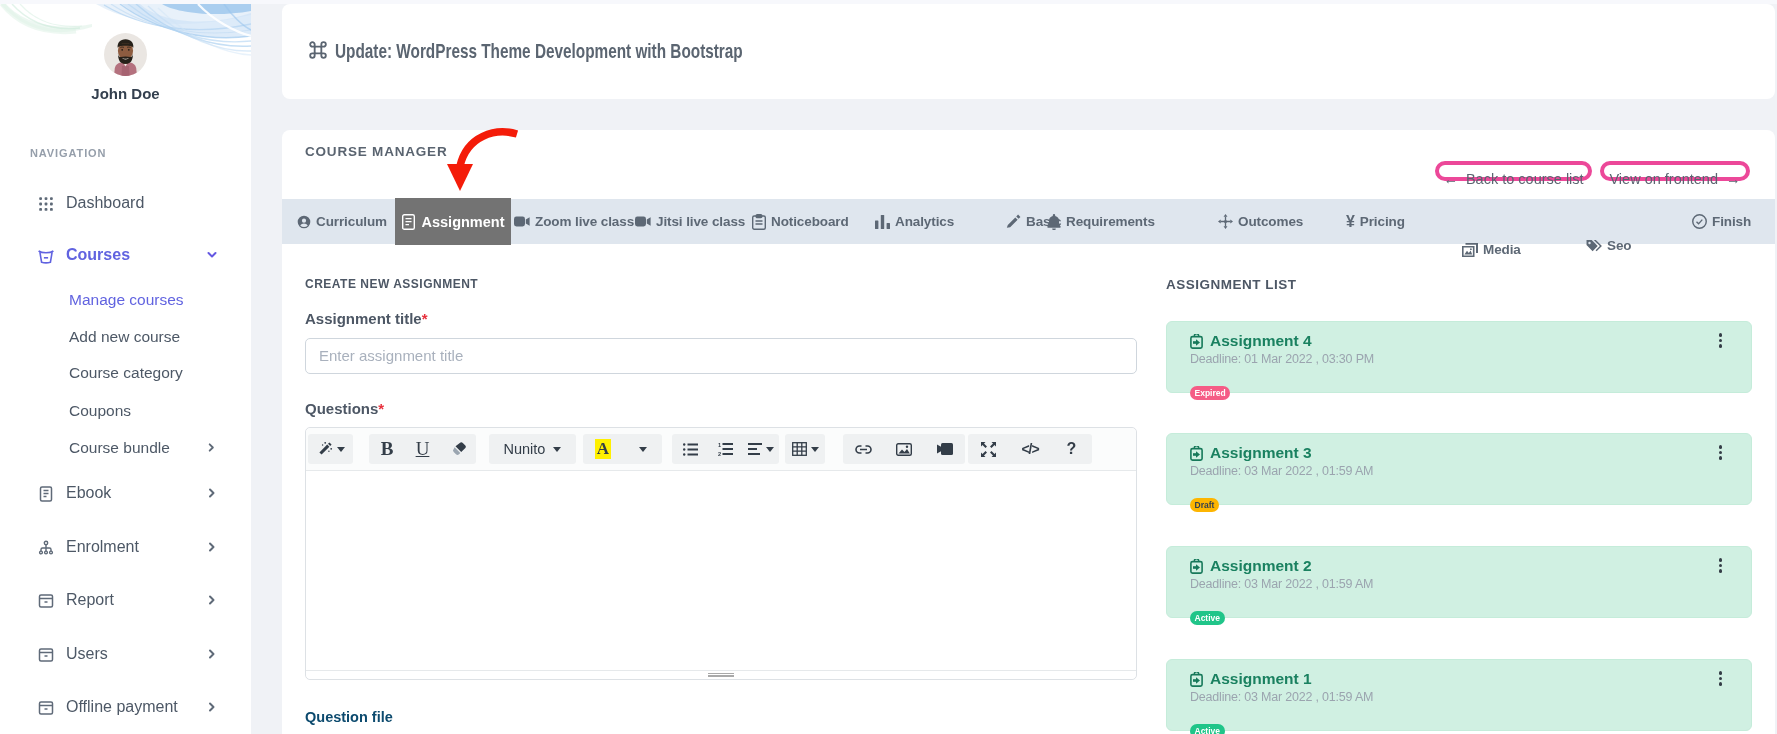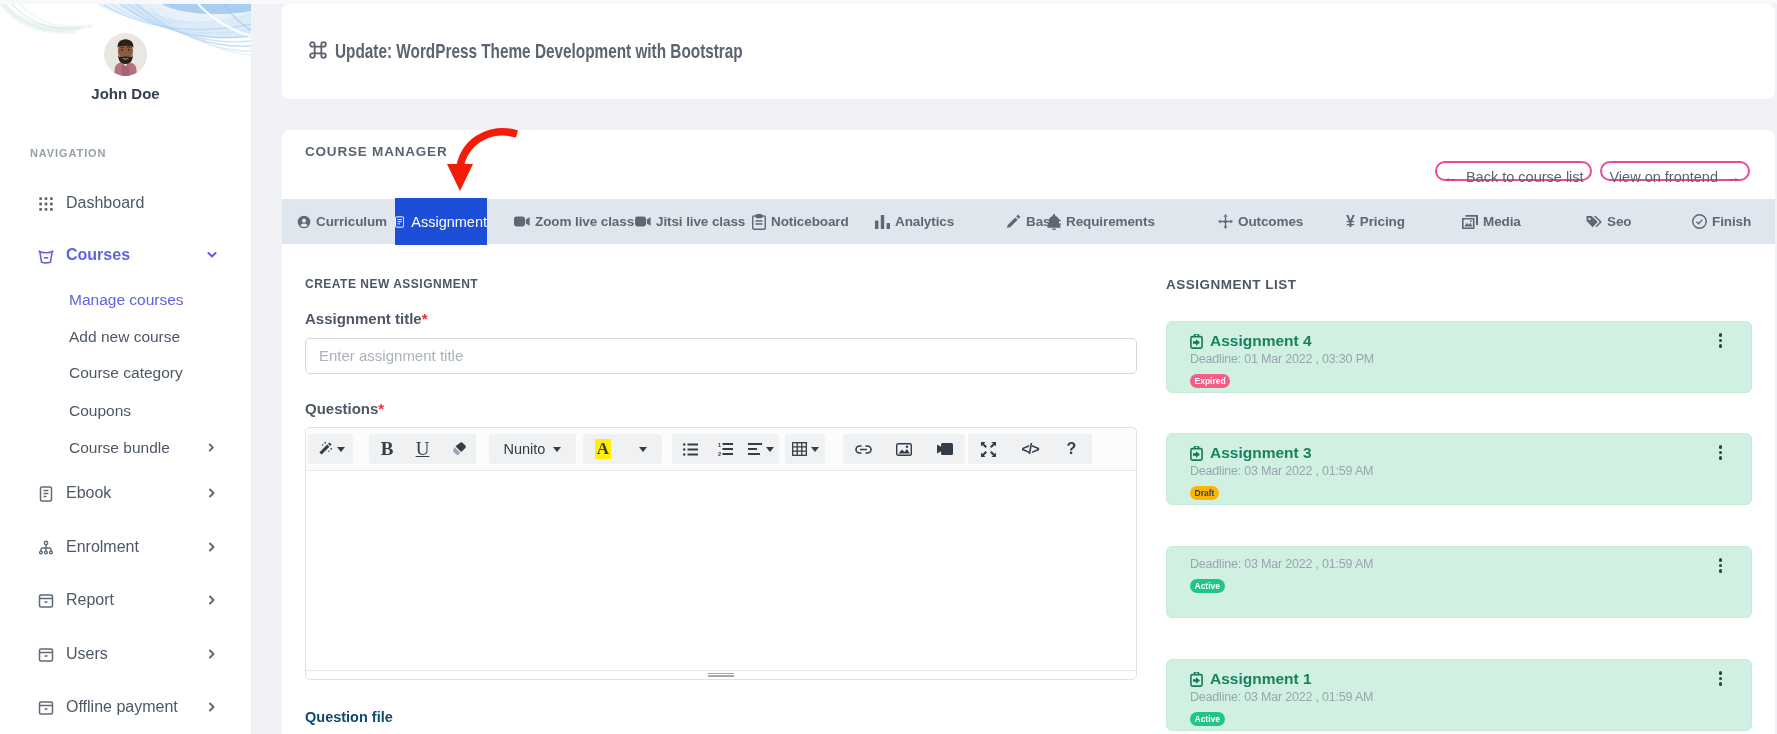--- a/index.html
+++ b/index.html
@@ -16,28 +16,28 @@
   .mi .lbl { position:absolute; left:28px; top:0; }
   .mi .chev { position:absolute; left:168px; top:3px; }
   .sub { position:absolute; left:69px; font-size:15.5px; color:#4d5866; }
   .purple { color:#6163e0 !important; }
   
   #card1 { left:282px; top:4px; width:1493px; height:95px; background:#fff; border-radius:8px; }
   #h-title { left:335px; top:39px; font-size:21px; font-weight:bold; color:#5b6571; transform:scaleX(0.73); transform-origin:left center; white-space:nowrap; }
   
   #card2 { left:282px; top:130px; width:1493px; height:620px; background:#fff; border-radius:8px; }
   #cm-title { left:305px; top:144px; font-size:13.5px; font-weight:bold; color:#5a6470; letter-spacing:0.8px; }
-  .pillbtn { position:absolute; top:161px; height:20px; border:2px solid #ec4899; border-radius:16px; color:#5a6470; font-size:14.5px; line-height:29px; text-align:center; background:#fff; }
+  .pillbtn { position:absolute; top:161px; height:20px; border:4px solid #ec4899; border-radius:16px; color:#5a6470; font-size:14.5px; line-height:29px; text-align:center; background:#fff; }
   #btn-back { left:1435px; width:157px; }
   #btn-view { left:1600px; width:150px; }
   
   #tabbar { left:282px; top:199px; width:1493px; height:45px; background:#dfe6ee; }
   .tab { position:absolute; top:0; height:45px; display:flex; align-items:center; gap:5px; font-size:13.5px; font-weight:bold; color:#5d6875; white-space:nowrap; letter-spacing:-0.1px; }
   .tab svg { flex:0 0 auto; }
-  #tab-active { position:absolute; left:113px; top:-1px; height:47px; width:92px; background:#1d4ed8; color:#fff; display:flex; align-items:center; justify-content:center; gap:7px; font-size:14.5px; font-weight:normal; }
+  #tab-active { position:absolute; left:113px; top:-1px; height:47px; width:116px; background:#737373; color:#fff; display:flex; align-items:center; justify-content:center; gap:7px; font-size:14.5px; font-weight:bold; }
   
   #arrow { left:440px; top:125px; width:90px; height:75px; }
   
   #f-head { left:305px; top:277px; font-size:12px; font-weight:bold; color:#4d5765; letter-spacing:0.5px; }
   #f-lbl1 { left:305px; top:310px; font-size:15px; font-weight:bold; color:#4d5765; }
   .red { color:#e8313d; }
   #f-input { left:305px; top:338px; width:832px; height:36px; background:#fff; border:1px solid #cfd6dd; border-radius:5px; line-height:34px; padding-left:13px; color:#a9b1bd; font-size:15px; }
   #f-lbl2 { left:305px; top:400px; font-size:15px; font-weight:bold; color:#4d5765; }
   
   #editor { left:305px; top:427px; width:832px; height:253px; border:1px solid #dde1e5; border-radius:5px; background:#fff; }
@@ -47,21 +47,21 @@
   .caret { width:0; height:0; border-left:4px solid transparent; border-right:4px solid transparent; border-top:5px solid #333d48; display:inline-block; }
   #statusbar { position:absolute; left:0; bottom:0; width:100%; height:9px; border-top:1px solid #e6e9eb; background:#fff; border-radius:0 0 5px 5px; }
   #drag { position:absolute; left:50%; top:2px; width:26px; height:4px; margin-left:-13px;
           border-top:1px solid #a9a9a9; border-bottom:1px solid #a9a9a9; background:linear-gradient(transparent 1px, #a9a9a9 1px, #a9a9a9 2px, transparent 2px); }
   #f-lbl3 { left:305px; top:709px; font-size:14.5px; font-weight:bold; color:#0c4a6e; }
   
   #al-head { left:1166px; top:277px; font-size:13.5px; font-weight:bold; color:#4d5765; letter-spacing:0.5px; }
   .acard { position:absolute; left:1166px; width:586px; height:72px; background:#d0f0e2; border:1px solid #c5ecda; border-radius:6px; padding:9px 14px 0 23px; }
   .acard .ttl { font-size:15.5px; font-weight:bold; color:#1a8160; display:flex; align-items:center; gap:7px; height:20px; }
   .acard .dl { margin-top:1px; font-size:12.5px; color:#9ba4af; letter-spacing:-0.2px; }
-  .badge { display:inline-block; margin-top:8px; height:14px; line-height:14px; border-radius:7px; padding:0 4.5px; font-size:8.5px; font-weight:bold; color:#fff; }
+  .badge { display:inline-block; margin-top:20px; height:14px; line-height:14px; border-radius:7px; padding:0 4.5px; font-size:8.5px; font-weight:bold; color:#fff; }
   .b-exp { background:#f55c86; }
   .b-draft { background:#fdb501; color:#333f4f; }
   .b-act { background:#20c589; }
   .dots { position:absolute; right:29px; top:11px; }
   .dots i { display:block; width:3.5px; height:3.5px; border-radius:50%; background:#343d47; margin-bottom:2px; }
 </style>
 </head>
 <body>
 <div class="abs" id="topstrip"></div>
 
@@ -129,29 +129,29 @@
       </svg>
     Requirements</div>
   <div class="tab" style="left:936px;">
     <svg width="15" height="15" viewBox="0 0 16 16" fill="#5d6875">
         <path d="M7.3 2.8 V13.2 H8.7 V2.8 Z M2.8 7.3 H13.2 V8.7 H2.8 Z"></path>
         <path d="M8 0 L5.9 2.9 H10.1 Z M8 16 L5.9 13.1 H10.1 Z M0 8 L2.9 5.9 V10.1 Z M16 8 L13.1 5.9 V10.1 Z"></path>
         <circle cx="8" cy="8" r="1.7"></circle>
       </svg>
     Outcomes</div>
   <div class="tab" style="left:1064px;"><span style="font-size:16px; font-weight:bold;">¥</span>Pricing</div>
-  <div class="tab" style="left:1180px;">
+  <div class="tab" style="left:1180px;margin-top:28px;">
     <svg width="16" height="14" viewBox="0 0 16 14" fill="#5d6875">
         <path d="M3.5 0 H16 V10 H14 V1.8 H3.5 Z"></path>
         <path d="M0 3 H12.5 V14 H0 Z M1.6 4.6 V12.4 H10.9 V4.6 Z"></path>
         <path d="M2.4 11.6 L5 7.8 L6.8 9.9 L8.6 7.6 L10.2 11.6 Z"></path>
         <circle cx="8.9" cy="6.2" r="0.9"></circle>
       </svg>
     Media</div>
-  <div class="tab" style="left:1304px;">
+  <div class="tab" style="left:1304px;margin-top:24px;">
     <svg width="16" height="14" viewBox="0 0 17 15" fill="#5d6875">
         <path d="M0.5 1 h5.5 l6.5 6.5 -5.5 5.5 -6.5 -6.5 z M3.7 3 a1.3 1.3 0 1 0 0 2.6 1.3 1.3 0 0 0 0-2.6z"></path>
         <path d="M8.3 1 h2.2 l6.5 6.5 -5.7 5.7 -1.1 -1.1 4.6 -4.6 z"></path>
       </svg>
     Seo</div>
   <div class="tab" style="left:1410px;">
     <svg width="15" height="15" viewBox="0 0 16 16" fill="none" stroke="#5d6875" stroke-width="1.5">
         <circle cx="8" cy="8" r="7.2"></circle>
         <path d="M4.8 8.3l2.2 2.2 4-4.5"></path>
       </svg>
@@ -309,20 +309,28 @@
       </svg>Assignment 3</div>
   <div class="dl">Deadline: 03 Mar 2022 , 01:59 AM</div>
   <span class="badge b-draft">Draft</span>
   <div class="dots">
       <i></i>
       <i></i>
       <i></i>
     </div>
 </div>
 <div class="acard" style="top:546px;">
+  <div class="ttl"><svg width="13" height="15" viewBox="0 0 13 15" fill="none" stroke="#17795a" stroke-width="1.6">
+        <rect x="0.9" y="2.6" width="11.2" height="11.5" rx="1.6"></rect>
+        <path d="M4.3 2.6 V2 a2.2 2.2 0 0 1 4.4 0 v0.6" stroke-width="1.4"></path>
+        <g fill="#17795a" stroke="none">
+          <rect x="3" y="7.2" width="3.6" height="2.6"></rect>
+          <path d="M6 5.2 L10 8.5 L6 11.8 Z"></path>
+        </g>
+      </svg>Assignment 2</div>
   <div class="dl">Deadline: 03 Mar 2022 , 01:59 AM</div>
   <span class="badge b-act">Active</span>
   <div class="dots">
       <i></i>
       <i></i>
       <i></i>
     </div>
 </div>
 <div class="acard" style="top:659px;">
   <div class="ttl"><svg width="13" height="15" viewBox="0 0 13 15" fill="none" stroke="#17795a" stroke-width="1.6">

